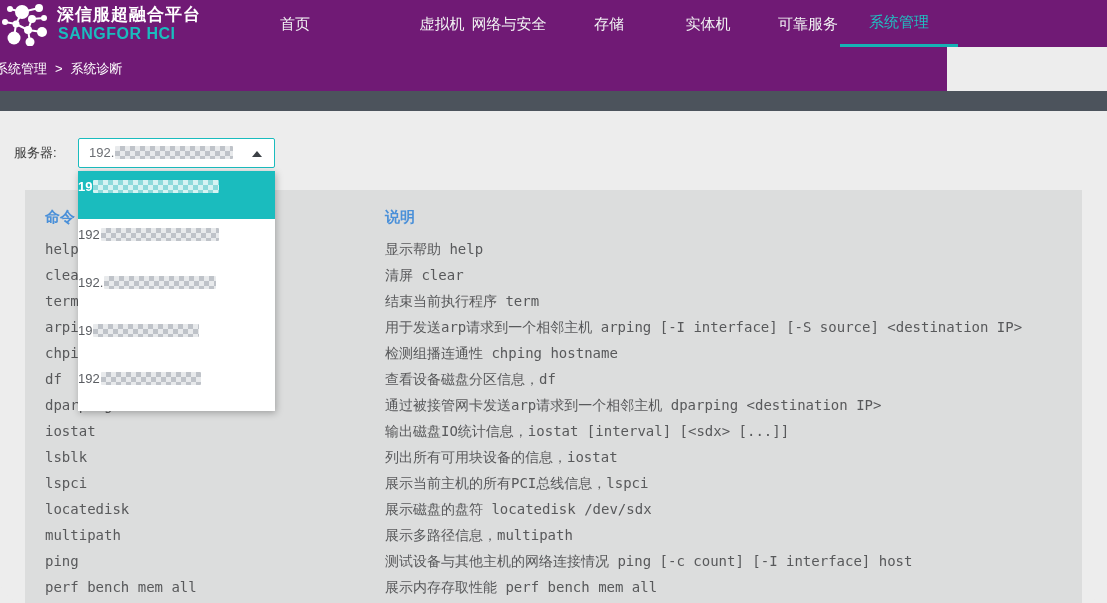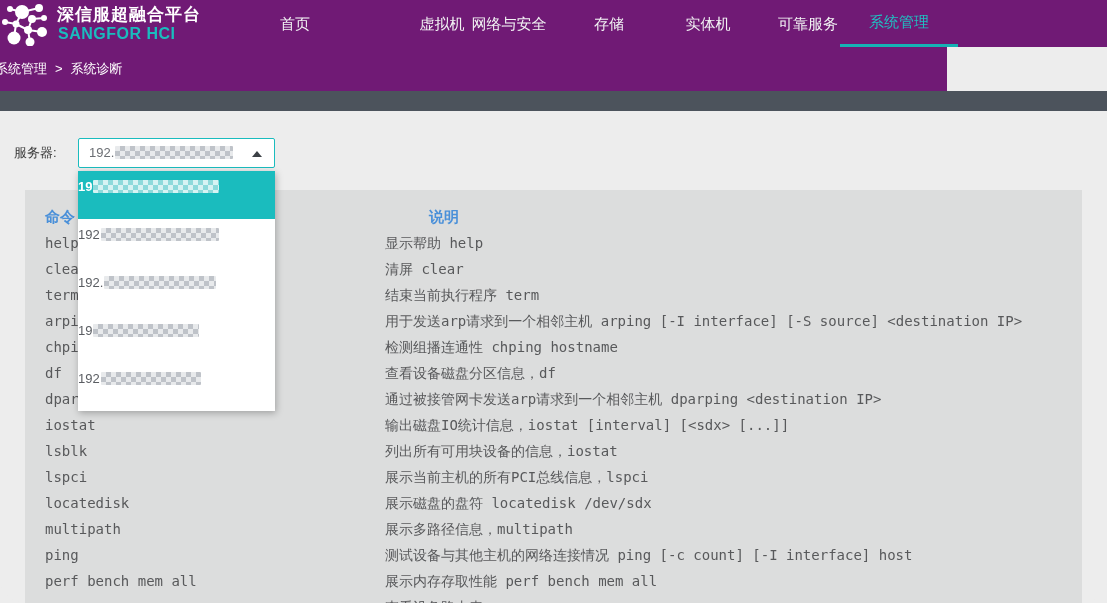--- a/index.html
+++ b/index.html
@@ -38,21 +38,21 @@
   .opt.selected{background:#1abcbe;color:#fff;font-weight:bold;}
   
   .mosaic{display:inline-block;height:13px;vertical-align:-2px;margin-left:1px;border-radius:1px;
     background:repeating-conic-gradient(#b9bdc4 0% 25%, #e6e8ea 0% 50%) 0 0/10px 10px;opacity:.9;}
   .opt.selected .mosaic{background:repeating-conic-gradient(#9adedf 0% 25%, #ecf9f9 0% 50%) 0 0/10px 10px;}
   .mosaic.w1{width:118px}.mosaic.w2{width:126px}.mosaic.w3{width:118px}
   .mosaic.w4{width:112px}.mosaic.w5{width:106px}.mosaic.w6{width:100px}
   
   .panel{position:absolute;left:25px;top:79px;width:1057px;height:560px;background:#dcdddd;box-sizing:border-box;
     padding:14px 0 0 20px;}
-  .thead{display:grid;grid-template-columns:340px 1fr;gap:44px;}
+  .thead{display:grid;grid-template-columns:340px 1fr;margin-bottom:6px;}
   .thead span{font-size:15px;font-weight:bold;color:#4a90d9;line-height:26px;}
   .trow{display:grid;grid-template-columns:340px 1fr;}
   .trow span{font-family:"DejaVu Sans Mono","Liberation Mono",monospace;
     font-size:14px;line-height:26px;color:#58595b;white-space:nowrap;}
 </style>
 </head>
 <body>
 
 <div class="navbar">
   <div class="brand">

